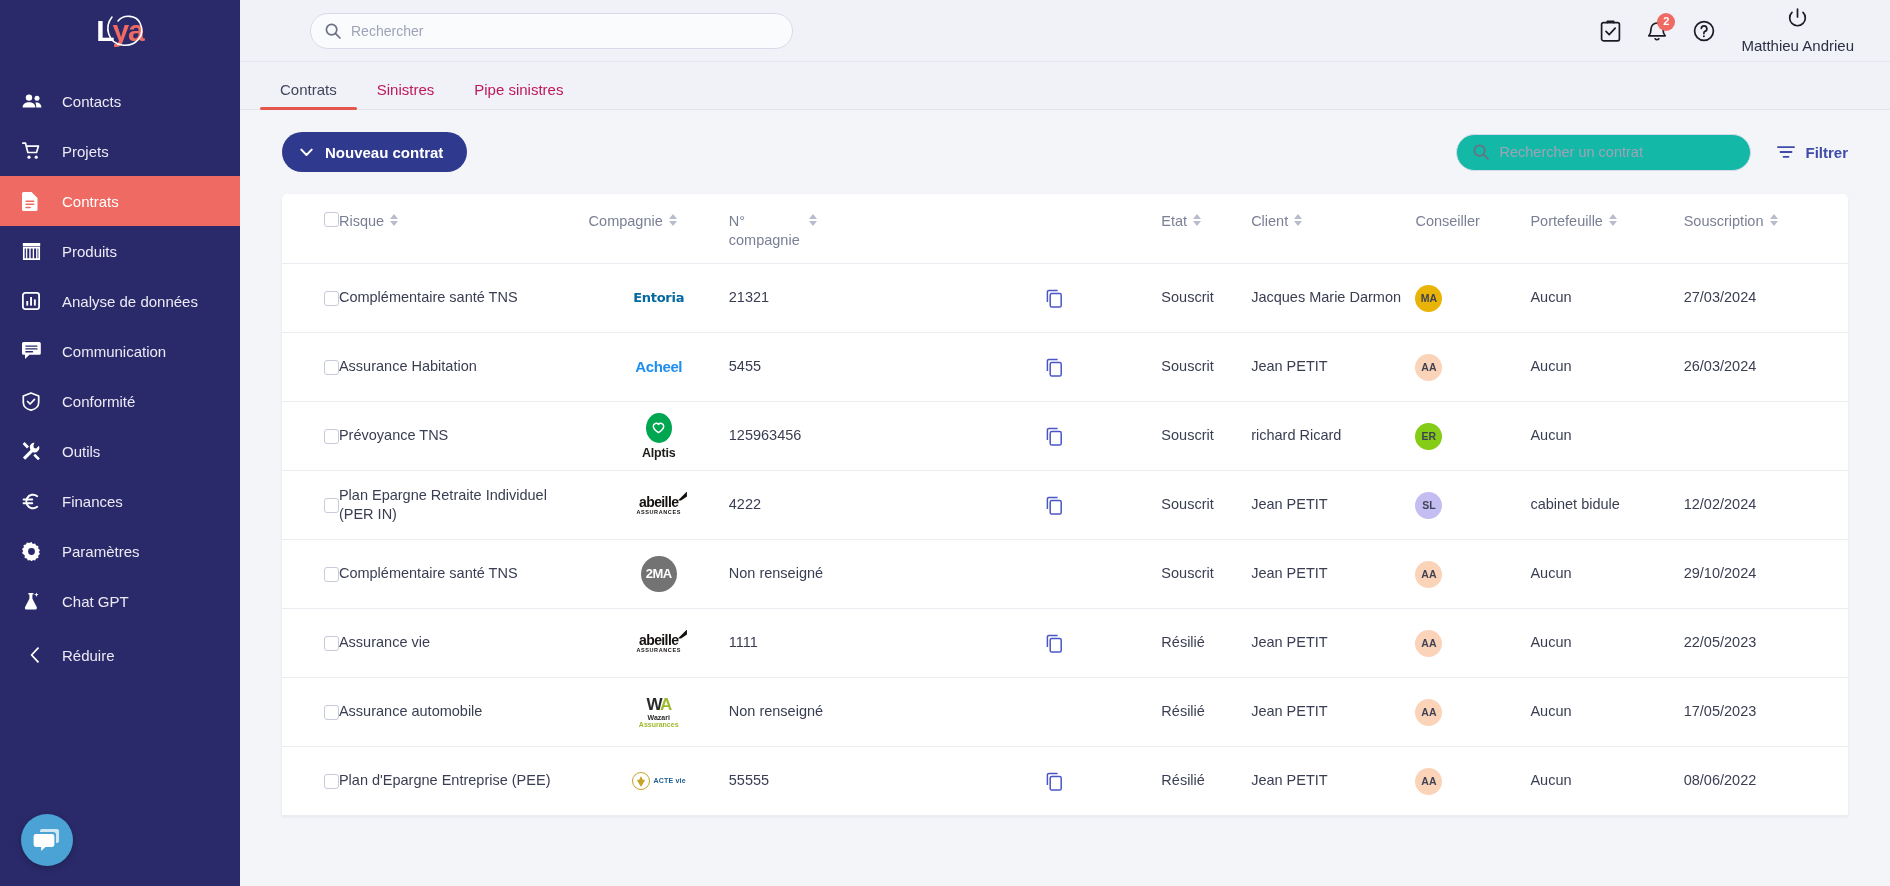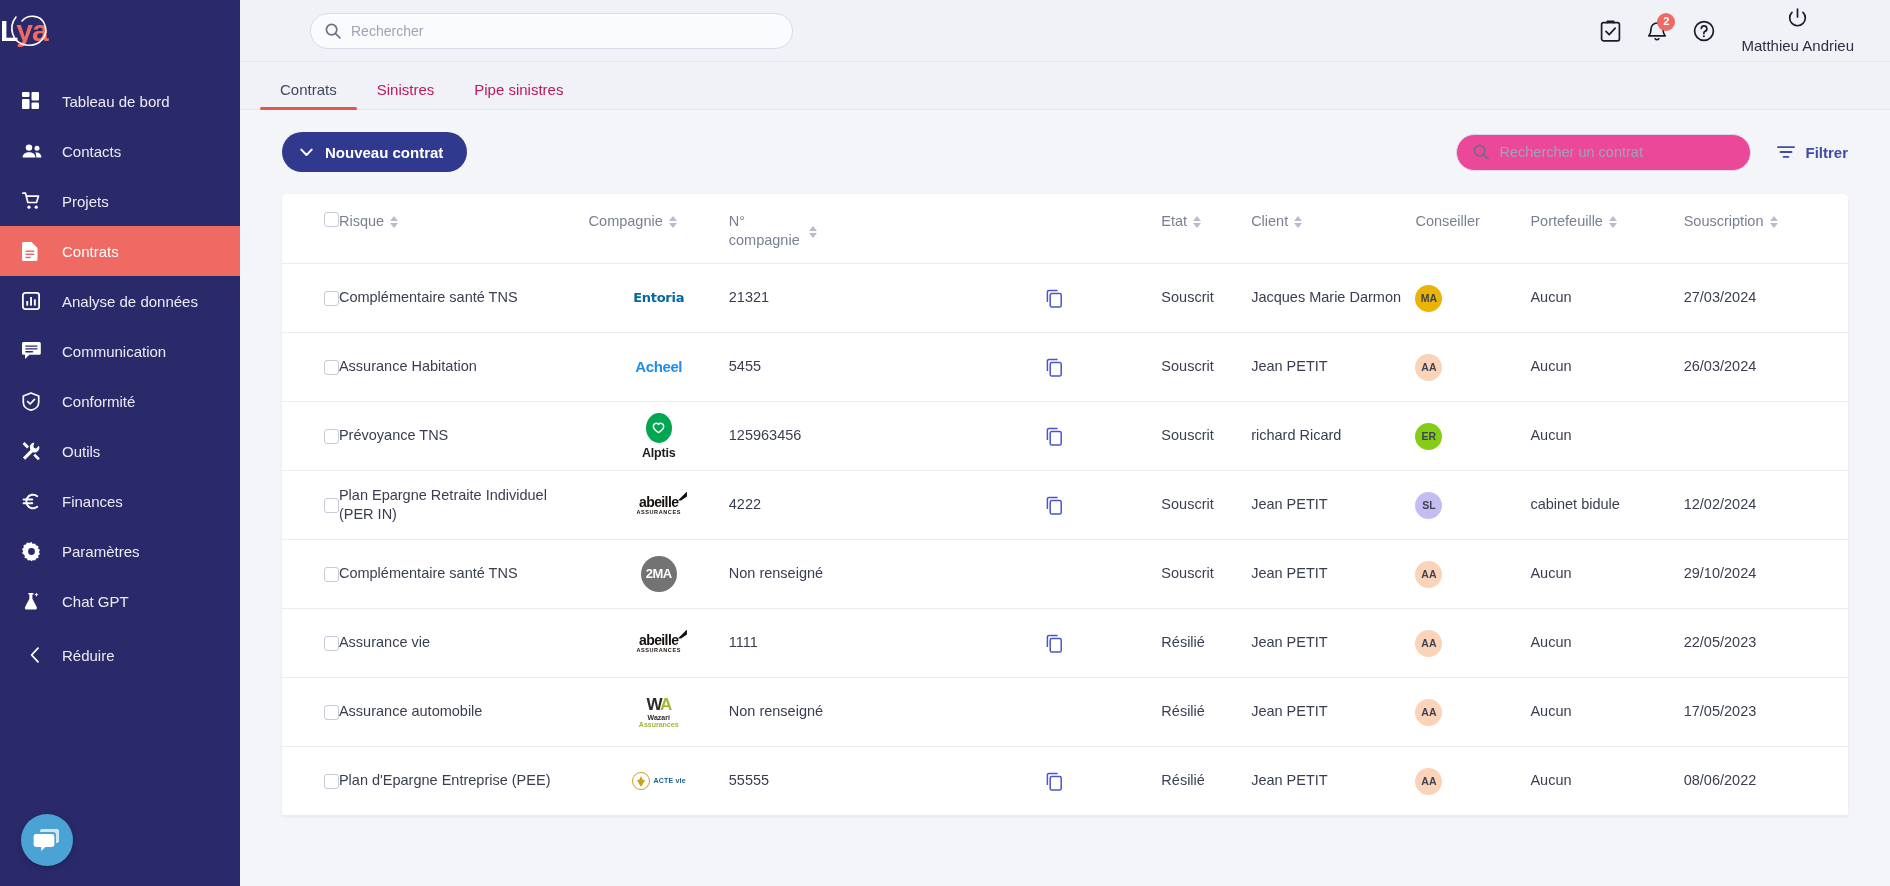--- a/index.html
+++ b/index.html
@@ -15,21 +15,21 @@
 
   
   .sidebar {
     width: 240px; min-width: 240px; height: 886px;
     background: #2a2a6b;
     position: relative;
     display: flex; flex-direction: column;
     overflow: hidden;
   }
   .logo-wrap {
-    height: 62px; display: flex; align-items: center; 
+    height: 62px; display: flex; align-items: center; justify-content: center;
   }
   .logo {
     font-size: 30px; font-weight: 700; letter-spacing: -1px;
     position: relative; line-height: 1;
   }
   .logo .l { color: #fff; }
   .logo .y { color: #ef6a63; }
   .logo .a { color: #ef6a63; }
   .logo .swoosh {
     position: absolute; left: 6px; top: -3px;
@@ -134,21 +134,21 @@
     height: 40px; padding: 0 24px 0 18px;
     background: #2f3a8f; color: #fff;
     border: 0; border-radius: 20px;
     font-family: inherit; font-size: 15px; font-weight: 700;
     display: flex; align-items: center; gap: 12px;
     cursor: pointer;
   }
   .toolbar-right { margin-left: auto; display: flex; align-items: center; gap: 26px; }
   .contract-search {
     width: 295px; height: 37px;
-    background: #ec4899; border: 1px solid #d8daea; border-radius: 19px;
+    background: #14b8a6; border: 1px solid #d8daea; border-radius: 19px;
     display: flex; align-items: center; padding: 0 16px;
   }
   .contract-search .sicon { margin-right: 10px; display: flex; }
   .contract-search input {
     border: 0; outline: 0; background: transparent;
     font-family: inherit; font-size: 14.5px; color: #33374d; width: 100%;
   }
   .contract-search input::placeholder { color: #9fa3b8; }
   .filter-btn {
     display: flex; align-items: center; gap: 10px;
@@ -162,21 +162,21 @@
     box-shadow: 0 1px 3px rgba(20,25,60,0.06);
     overflow: hidden;
   }
   table { width: 100%; border-collapse: collapse; table-layout: fixed; }
   thead th {
     font-weight: 400; font-size: 14.5px; color: #7a7f94;
     text-align: left; padding: 18px 0 14px 0;
     vertical-align: top;
     border-bottom: 1px solid #ebecf2;
   }
-  .th-inner { display: flex; align-items: center; gap: 6px; }
+  .th-inner { display: flex; align-items: flex-start; gap: 6px; }
   .th-label { line-height: 1.28; }
   .sort-ic { display: flex; flex-direction: column; gap: 2px; padding-top: 2px; }
   .sort-ic span {
     display: block; width: 0; height: 0;
     border-left: 4px solid transparent; border-right: 4px solid transparent;
   }
   .sort-ic .up { border-bottom: 5px solid #b9bccd; }
   .sort-ic .dn { border-top: 5px solid #b9bccd; }
 
   tbody td {
@@ -272,31 +272,20 @@
       <div class="logo">
         <svg class="swoosh" viewBox="0 0 48 36">
           <path d="M10 4 C2 14, 6 30, 20 32 C34 34, 44 22, 38 10 C34 2, 22 1, 16 8" fill="none" stroke="#ffffff" stroke-width="1.6" stroke-linecap="round"></path>
         </svg>
         <span class="l">L</span><span class="y">y</span><span class="a">a</span>
       </div>
     </div>
 
     <nav class="nav">
 
-      <div class="nav-item">
-        <span class="ic">
-          <svg width="18" height="18" viewBox="0 0 18 18" fill="#fff">
-              <rect x="0" y="0" width="7.5" height="5" rx="1"></rect>
-              <rect x="9.5" y="0" width="7.5" height="8.5" rx="1"></rect>
-              <rect x="0" y="7" width="7.5" height="10" rx="1"></rect>
-              <rect x="9.5" y="10.5" width="7.5" height="6.5" rx="1"></rect>
-            </svg>
-        </span>
-        <span class="lbl">Tableau de bord</span>
-      </div>
 
       <div class="nav-item">
         <span class="ic">
           <svg width="20" height="16" viewBox="0 0 20 16" fill="#fff">
               <circle cx="7" cy="4.6" r="3.2"></circle>
               <circle cx="15" cy="5.2" r="2.5"></circle>
               <path d="M0.6 14.5c0-3.4 2.9-5.2 6.4-5.2s6.4 1.8 6.4 5.2z"></path>
               <path d="M13.4 9.6c2.9-.5 6 .9 6 4.9h-5.1c0-1.9-.4-3.5-.9-4.9z"></path>
             </svg>
         </span>
@@ -319,20 +308,30 @@
           <svg width="16" height="19" viewBox="0 0 16 19" fill="#fff">
               <path d="M1.5 0h8l6 6v11.4a1.6 1.6 0 0 1-1.6 1.6H1.5A1.5 1.5 0 0 1 0 17.5v-16A1.5 1.5 0 0 1 1.5 0z"></path>
               <rect x="3.4" y="8.5" width="9" height="1.5" rx=".7" fill="#ef6a63"></rect>
               <rect x="3.4" y="11.6" width="9" height="1.5" rx=".7" fill="#ef6a63"></rect>
               <rect x="3.4" y="14.7" width="5.5" height="1.5" rx=".7" fill="#ef6a63"></rect>
             </svg>
         </span>
         <span class="lbl">Contrats</span>
       </div>
 
+      <div class="nav-item">
+        <span class="ic">
+          <svg width="19" height="17" viewBox="0 0 19 17" fill="#fff">
+              <path d="M0.8 0h17.4v3.2H0.8z"></path>
+              <path d="M1.8 4.6h15.4v11.6H1.8z" fill="none" stroke="#fff" stroke-width="1.7"></path>
+              <path d="M4.6 4.6v11.6M8 4.6v11.6M11.4 4.6v11.6M14.8 4.6v11.6" stroke="#fff" stroke-width="1.4"></path>
+            </svg>
+        </span>
+        <span class="lbl">Produits</span>
+      </div>
 
       <div class="nav-item">
         <span class="ic">
           <svg width="18" height="18" viewBox="0 0 18 18" fill="none">
               <rect x="0.9" y="0.9" width="16.2" height="16.2" rx="2.4" stroke="#fff" stroke-width="1.8"></rect>
               <rect x="4.3" y="9" width="1.9" height="4.6" fill="#fff"></rect>
               <rect x="8.1" y="5" width="1.9" height="8.6" fill="#fff"></rect>
               <rect x="11.9" y="7.4" width="1.9" height="6.2" fill="#fff"></rect>
             </svg>
         </span>

